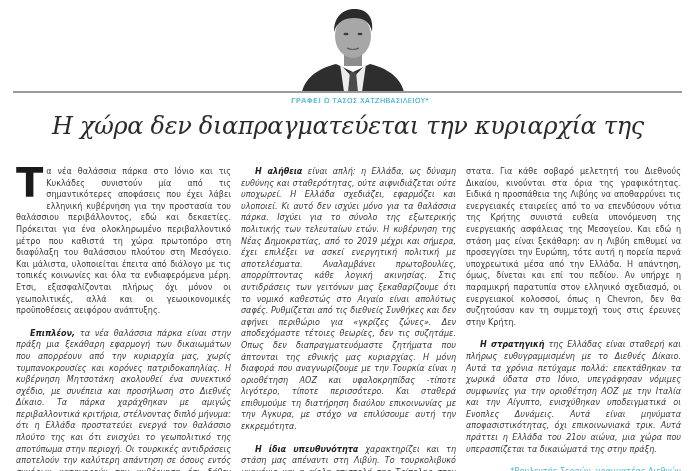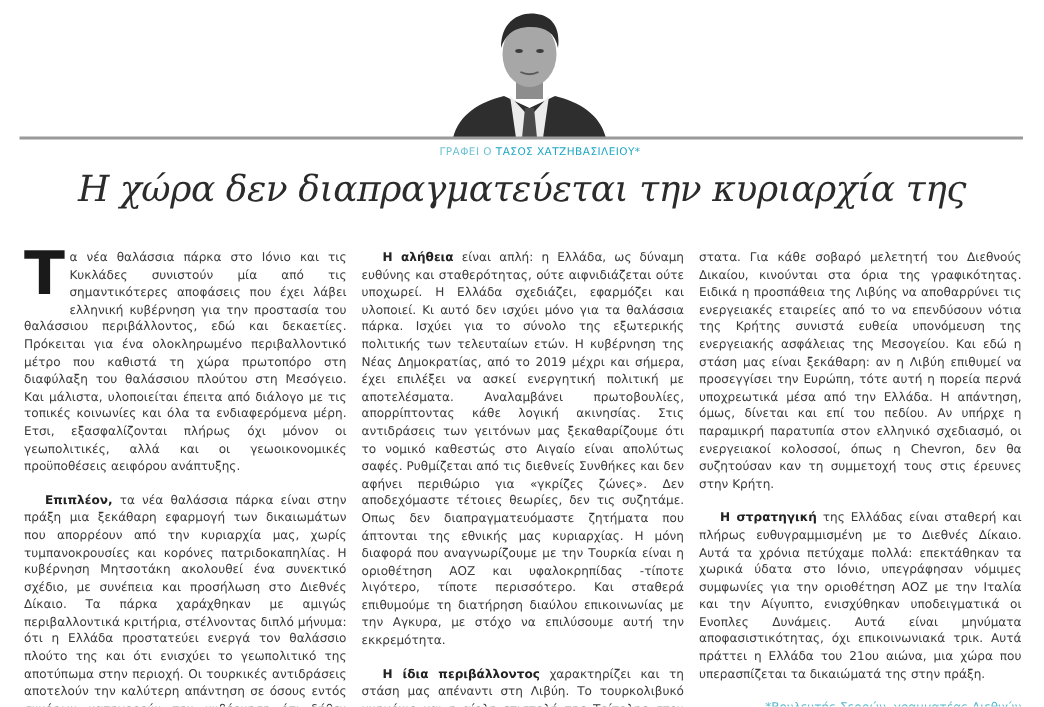--- a/index.html
+++ b/index.html
@@ -1,27 +1,27 @@
 <!DOCTYPE html>
 <html><head>
 <meta charset="utf-8">
 <style>
   html, body { margin: 0; padding: 0; background: #ffffff; }
   body { width: 696px; height: 471px; position: relative; overflow: hidden; font-family: "DejaVu Sans", sans-serif; color: #2a2a2a; }
   .photo { position: absolute; left: 296px; top: 6px; width: 114px; height: 86px; overflow: hidden; }
   .photo svg { display: block; }
   .rule { position: absolute; left: 13px; top: 91px; width: 669px; height: 2px; background: #9a9a9a; }
   .byline { position: absolute; top: 97px; left: 0; width: 696px; text-align: center; font-size: 7px; letter-spacing: 0.3px; color: #49b8d0; }
-  .byline .lbl { font-weight: normal; color: #6ec3d6; padding-left: 24px; }
+  .byline .lbl { font-weight: bold; color: #6ec3d6; padding-left: 24px; }
   .byline .name { font-weight: normal; color: #1fa6c6; }
   .headline { position: absolute; top: 112px; left: 0; width: 696px; text-align: center; font-family: "DejaVu Serif", serif; font-style: italic; font-size: 24px; color: #2b2b2b; letter-spacing: -0.3px; }
   .cols { position: absolute; top: 166px; left: 16px; width: 666px; display: flex; gap: 10px; }
   .col { width: 215px; font-size: 8.05px; line-height: 11.6px; text-align: justify; hyphens: auto; color: #3a3a3a; }
   .col p { margin: 0 0 11px 0; }
-  .col p.indent { text-indent: 14px; }
+  .col p.indent { text-indent: 14px; font-style: italic; }
   .lead { font-weight: bold; color: #222; }
   .dropcap { float: left; font-weight: bold; font-size: 40px; line-height: 31px; height: 33px; padding: 1px 3px 0 0; margin-top: 1px; color: #1a1a1a; font-family: "DejaVu Sans", sans-serif; }
   .footnote { margin-top: 10px; text-align: right; color: #55b7cc; font-size: 8px; line-height: 11px; }
 </style>
 </head>
 <body>
 
 <div class="photo">
   <svg width="114" height="86" viewBox="0 0 114 86" xmlns="http://www.w3.org/2000/svg">
     <rect width="114" height="86" fill="#ffffff"></rect>
@@ -62,21 +62,21 @@
     <p class="indent">
       <span class="lead">Επιπλέον,</span><span> τα νέα θαλάσσια πάρκα είναι στην πράξη μια ξεκάθαρη εφαρμογή των δικαιωμάτων που απορρέουν από την κυριαρχία μας, χωρίς τυμπανοκρουσίες και κορόνες πατριδοκαπηλίας. Η κυβέρνηση Μητσοτάκη ακολουθεί ένα συνεκτικό σχέδιο, με συνέπεια και προσήλωση στο Διεθνές Δίκαιο. Τα πάρκα χαράχθηκαν με αμιγώς περιβαλλοντικά κριτήρια, στέλνοντας διπλό μήνυμα: ότι η Ελλάδα προστατεύει ενεργά τον θαλάσσιο πλούτο της και ότι ενισχύει το γεωπολιτικό της αποτύπωμα στην περιοχή. Οι τουρκικές αντιδράσεις αποτελούν την καλύτερη απάντηση σε όσους εντός συνόρων κατηγορούν την κυβέρνηση ότι δήθεν εφαρμόζει υποχωρητική πολιτική.</span>
     </p>
   </div>
 
   <div class="col">
     <p class="indent">
       <span class="lead">Η αλήθεια</span><span> είναι απλή: η Ελλάδα, ως δύναμη ευθύνης και σταθερότητας, ούτε αιφνιδιάζεται ούτε υποχωρεί. Η Ελλάδα σχεδιάζει, εφαρμόζει και υλοποιεί. Κι αυτό δεν ισχύει μόνο για τα θαλάσσια πάρκα. Ισχύει για το σύνολο της εξωτερικής πολιτικής των τελευταίων ετών. Η κυβέρνηση της Νέας Δημοκρατίας, από το 2019 μέχρι και σήμερα, έχει επιλέξει να ασκεί ενεργητική πολιτική με αποτελέσματα. Αναλαμβάνει πρωτοβουλίες, απορρίπτοντας κάθε λογική ακινησίας. Στις αντιδράσεις των γειτόνων μας ξεκαθαρίζουμε ότι το νομικό καθεστώς στο Αιγαίο είναι απολύτως σαφές. Ρυθμίζεται από τις διεθνείς Συνθήκες και δεν αφήνει περιθώριο για «γκρίζες ζώνες». Δεν αποδεχόμαστε τέτοιες θεωρίες, δεν τις συζητάμε. Οπως δεν διαπραγματευόμαστε ζητήματα που άπτονται της εθνικής μας κυριαρχίας. Η μόνη διαφορά που αναγνωρίζουμε με την Τουρκία είναι η οριοθέτηση ΑΟΖ και υφαλοκρηπίδας -τίποτε λιγότερο, τίποτε περισσότερο. Και σταθερά επιθυμούμε τη διατήρηση διαύλου επικοινωνίας με την Αγκυρα, με στόχο να επιλύσουμε αυτή την εκκρεμότητα.</span>
     </p>
     <p class="indent" style="margin-bottom:0;">
-      <span class="lead">Η ίδια περιβάλλοντος</span><span>&nbsp;χαρακτηρίζει και τη στάση μας απέναντι στη Λιβύη. Το τουρκολιβυκό μνημόνιο και η αίολη επιστολή της Τρίπολης στον ΟΗΕ, που αμφισβητεί την επήρεια της Κρήτης, είναι έγγραφα νομικά ανυπό-</span>
+      <span class="lead">Η ίδια υπευθυνότητα</span><span>&nbsp;χαρακτηρίζει και τη στάση μας απέναντι στη Λιβύη. Το τουρκολιβυκό μνημόνιο και η αίολη επιστολή της Τρίπολης στον ΟΗΕ, που αμφισβητεί την επήρεια της Κρήτης, είναι έγγραφα νομικά ανυπό-</span>
     </p>
   </div>
 
   <div class="col">
     <p>στατα. Για κάθε σοβαρό μελετητή του Διεθνούς Δικαίου, κινούνται στα όρια της γραφικότητας. Ειδικά η προσπάθεια της Λιβύης να αποθαρρύνει τις ενεργειακές εταιρείες από το να επενδύσουν νότια της Κρήτης συνιστά ευθεία υπονόμευση της ενεργειακής ασφάλειας της Μεσογείου. Και εδώ η στάση μας είναι ξεκάθαρη: αν η Λιβύη επιθυμεί να προσεγγίσει την Ευρώπη, τότε αυτή η πορεία περνά υποχρεωτικά μέσα από την Ελλάδα. Η απάντηση, όμως, δίνεται και επί του πεδίου. Αν υπήρχε η παραμικρή παρατυπία στον ελληνικό σχεδιασμό, οι ενεργειακοί κολοσσοί, όπως η Chevron, δεν θα συζητούσαν καν τη συμμετοχή τους στις έρευνες στην Κρήτη.</p>
     <p class="indent">
       <span class="lead">Η στρατηγική</span><span> της Ελλάδας είναι σταθερή και πλήρως ευθυγραμμισμένη με το Διεθνές Δίκαιο. Αυτά τα χρόνια πετύχαμε πολλά: επεκτάθηκαν τα χωρικά ύδατα στο Ιόνιο, υπεγράφησαν νόμιμες συμφωνίες για την οριοθέτηση ΑΟΖ με την Ιταλία και την Αίγυπτο, ενισχύθηκαν υποδειγματικά οι Ενοπλες Δυνάμεις. Αυτά είναι μηνύματα αποφασιστικότητας, όχι επικοινωνιακά τρικ. Αυτά πράττει η Ελλάδα του 21ου αιώνα, μια χώρα που υπερασπίζεται τα δικαιώματά της στην πράξη.</span>
     </p>
     <div class="footnote">
       <div>*Βουλευτής Σερρών, γραμματέας Διεθνών</div>

